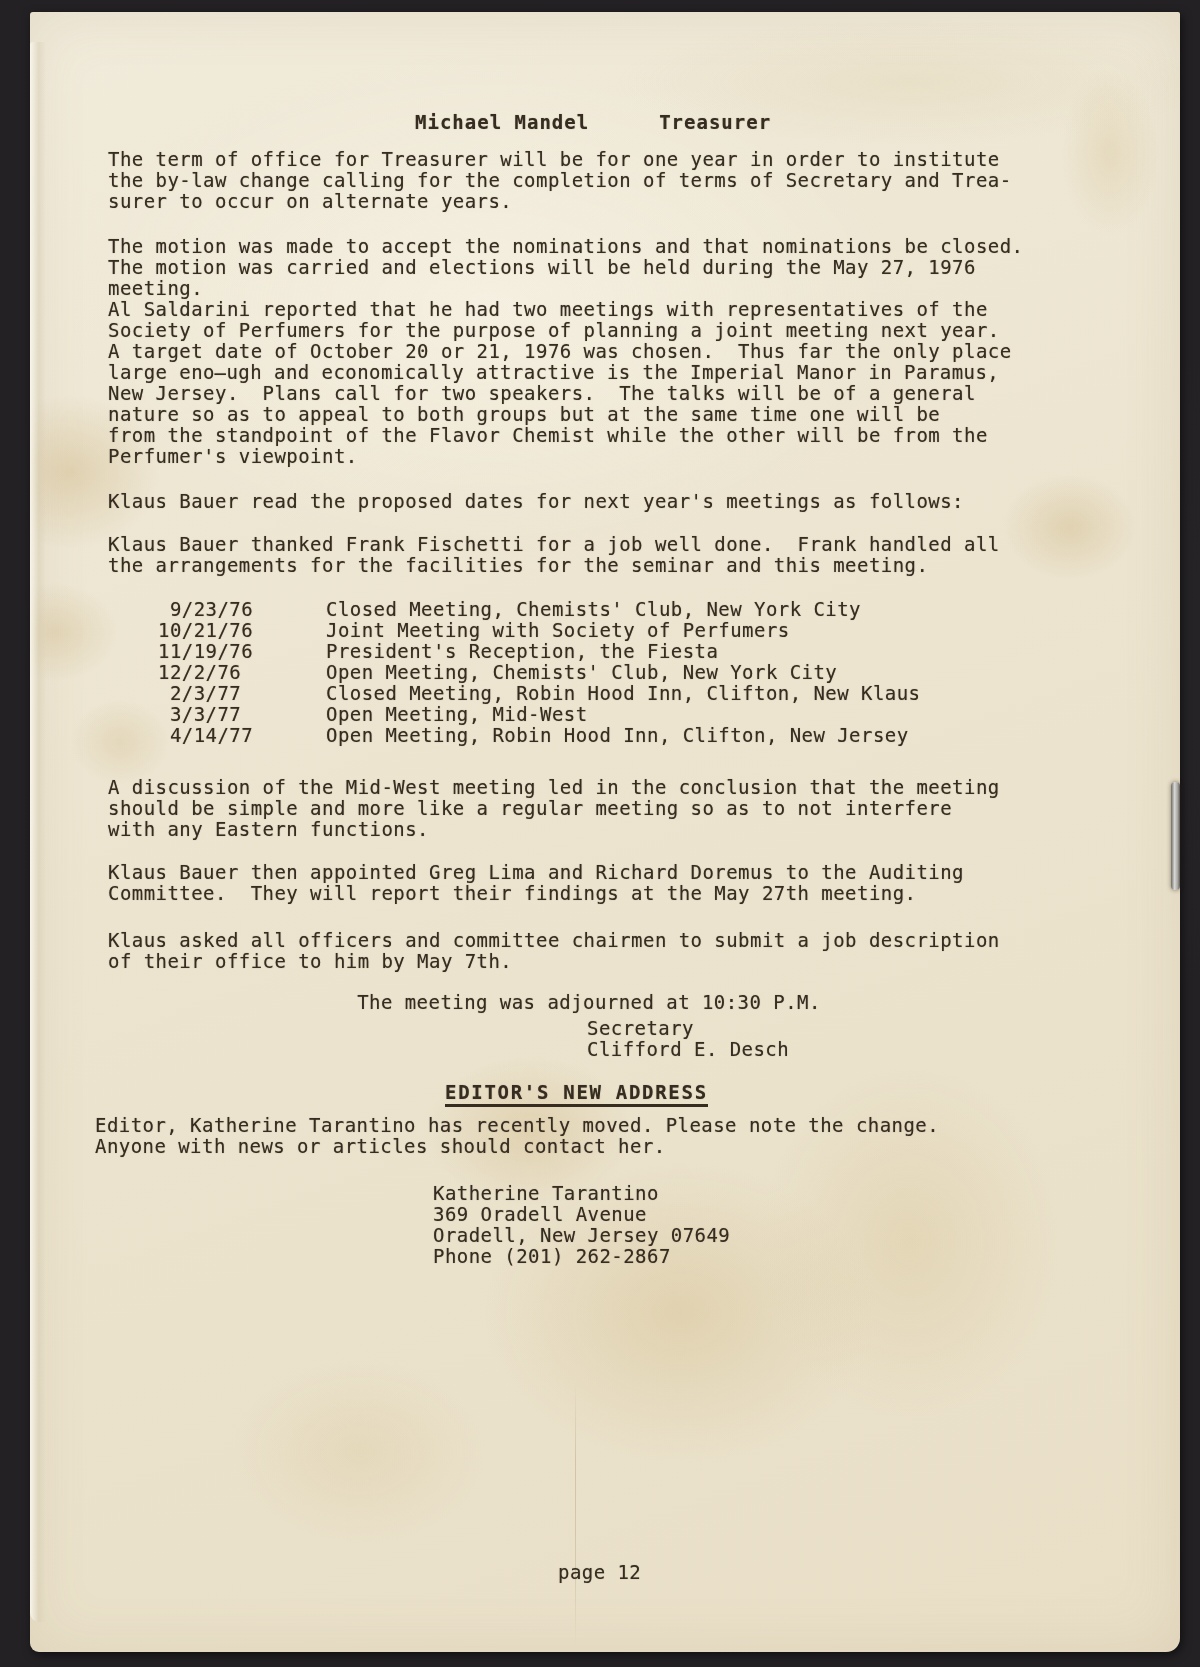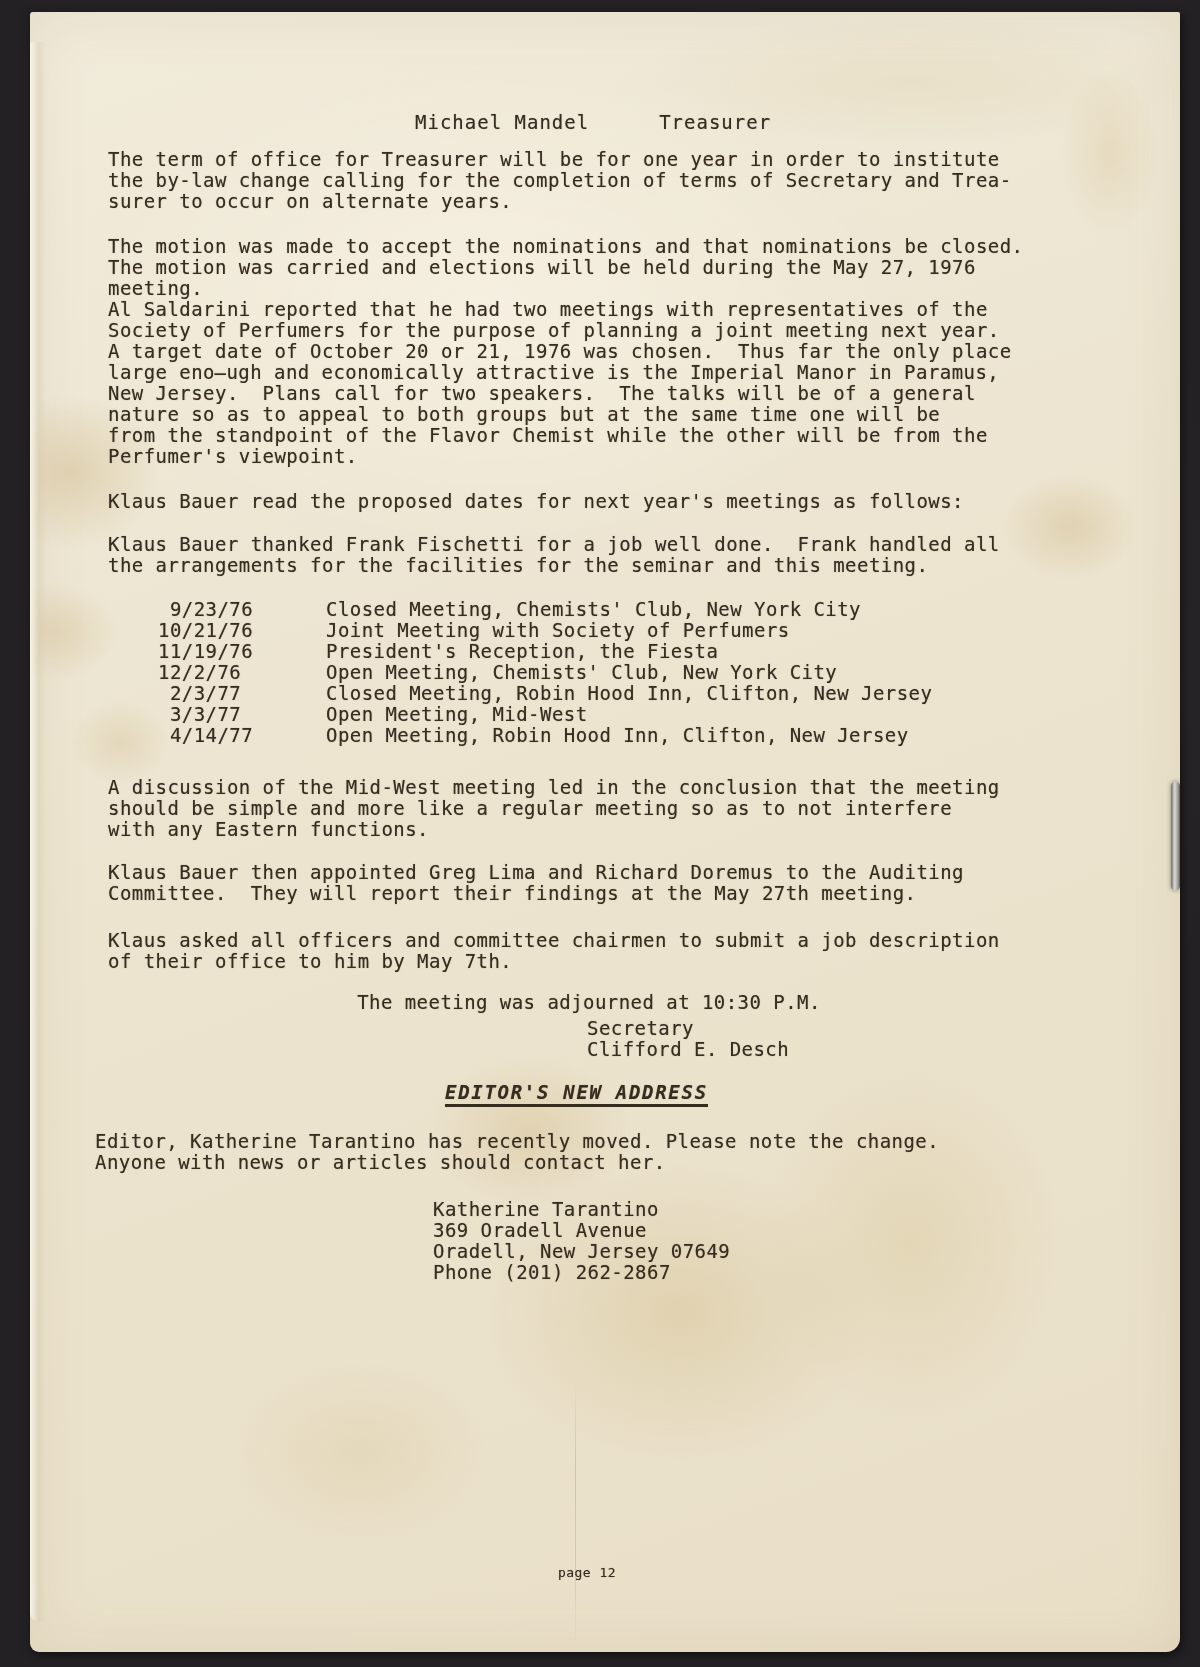--- a/index.html
+++ b/index.html
@@ -89,21 +89,21 @@
     line-height: 21px;
     letter-spacing: 0.45px;
     text-shadow: 0 0 1px rgba(45,33,20,0.45);
   }
   .para { white-space: pre-wrap; margin: 0; }
 
   .title-row {
     display: flex;
     gap: 70px;
     padding-left: 307px;
-    font-weight: normal;
+    font-weight: bold;
     letter-spacing: 1px;
     margin-bottom: 16px;
   }
   .b-p1 { margin-bottom: 24px; }
   .b-p2 { }
   .b-p3 { margin-bottom: 24px; }
   .b-p4 { margin-bottom: 23px; }
   .b-p5 { margin-bottom: 22px; }
 
   .schedule { padding-left: 50px; margin-bottom: 31px; }
@@ -111,37 +111,37 @@
   .schedule-date { display: inline-block; width: 168px; white-space: pre; }
 
   .b-p6 { margin-bottom: 22px; }
   .b-p7 { margin-bottom: 26px; }
   .b-p8 { margin-bottom: 20px; }
   .b-p9 { margin-bottom: 5px; text-align: center; }
 
   .signature { padding-left: 479px; margin-bottom: 22px; }
   .signature div { white-space: pre; }
 
-  .section-heading-row { padding-left: 337px; margin-bottom: 24px; font-style: italic; }
+  .section-heading-row { padding-left: 337px; margin-bottom: 8px; }
   .section-heading {
     display: inline-block;
     font-weight: bold;
     letter-spacing: 1.7px;
     border-bottom: 3px solid #362c20;
     padding-bottom: 1px;
   }
   .b-p10 { margin-bottom: 26px; margin-left: -13px; }
   .address { padding-left: 325px; white-space: pre-wrap; }
 
   .footer {
     position: absolute;
     left: 528px;
     top: 1550px;
     color: #362c20;
-    font-size: 13px;
+    font-size: 19px;
     line-height: 21px;
     letter-spacing: 0.45px;
     text-shadow: 0 0 1px rgba(45,33,20,0.45);
   }
 </style>
 </head>
 <body>
 
 <div class="scan-bed">
   <div class="paper">
@@ -173,21 +173,21 @@
 Perfumer's viewpoint.</p>
       <p class="para b-p5">Klaus Bauer read the proposed dates for next year's meetings as follows:</p>
       <p class="para b-p4">Klaus Bauer thanked Frank Fischetti for a job well done.  Frank handled all
 the arrangements for the facilities for the seminar and this meeting.</p>
 
       <div class="schedule">
         <div class="schedule-row"><span class="schedule-date"> 9/23/76</span><span>Closed Meeting, Chemists' Club, New York City</span></div>
         <div class="schedule-row"><span class="schedule-date">10/21/76</span><span>Joint Meeting with Society of Perfumers</span></div>
         <div class="schedule-row"><span class="schedule-date">11/19/76</span><span>President's Reception, the Fiesta</span></div>
         <div class="schedule-row"><span class="schedule-date">12/2/76</span><span>Open Meeting, Chemists' Club, New York City</span></div>
-        <div class="schedule-row"><span class="schedule-date"> 2/3/77</span><span>Closed Meeting, Robin Hood Inn, Clifton, New Jersey</span></div>
+        <div class="schedule-row"><span class="schedule-date"> 2/3/77</span><span>Closed Meeting, Robin Hood Inn, Clifton, New Klaus</span></div>
         <div class="schedule-row"><span class="schedule-date"> 3/3/77</span><span>Open Meeting, Mid-West</span></div>
         <div class="schedule-row"><span class="schedule-date"> 4/14/77</span><span>Open Meeting, Robin Hood Inn, Clifton, New Jersey</span></div>
       </div>
 
       <p class="para b-p6">A discussion of the Mid-West meeting led in the conclusion that the meeting
 should be simple and more like a regular meeting so as to not interfere
 with any Eastern functions.</p>
       <p class="para b-p7">Klaus Bauer then appointed Greg Lima and Richard Doremus to the Auditing
 Committee.  They will report their findings at the May 27th meeting.</p>
       <p class="para b-p8">Klaus asked all officers and committee chairmen to submit a job description

